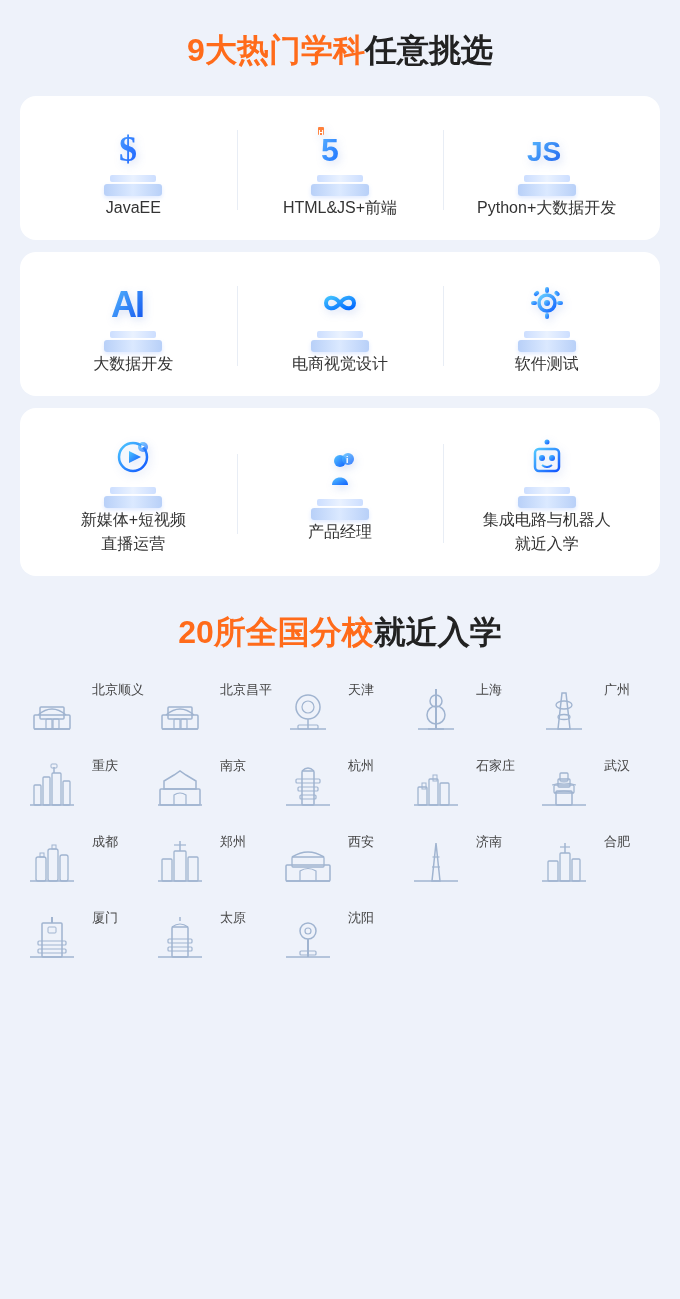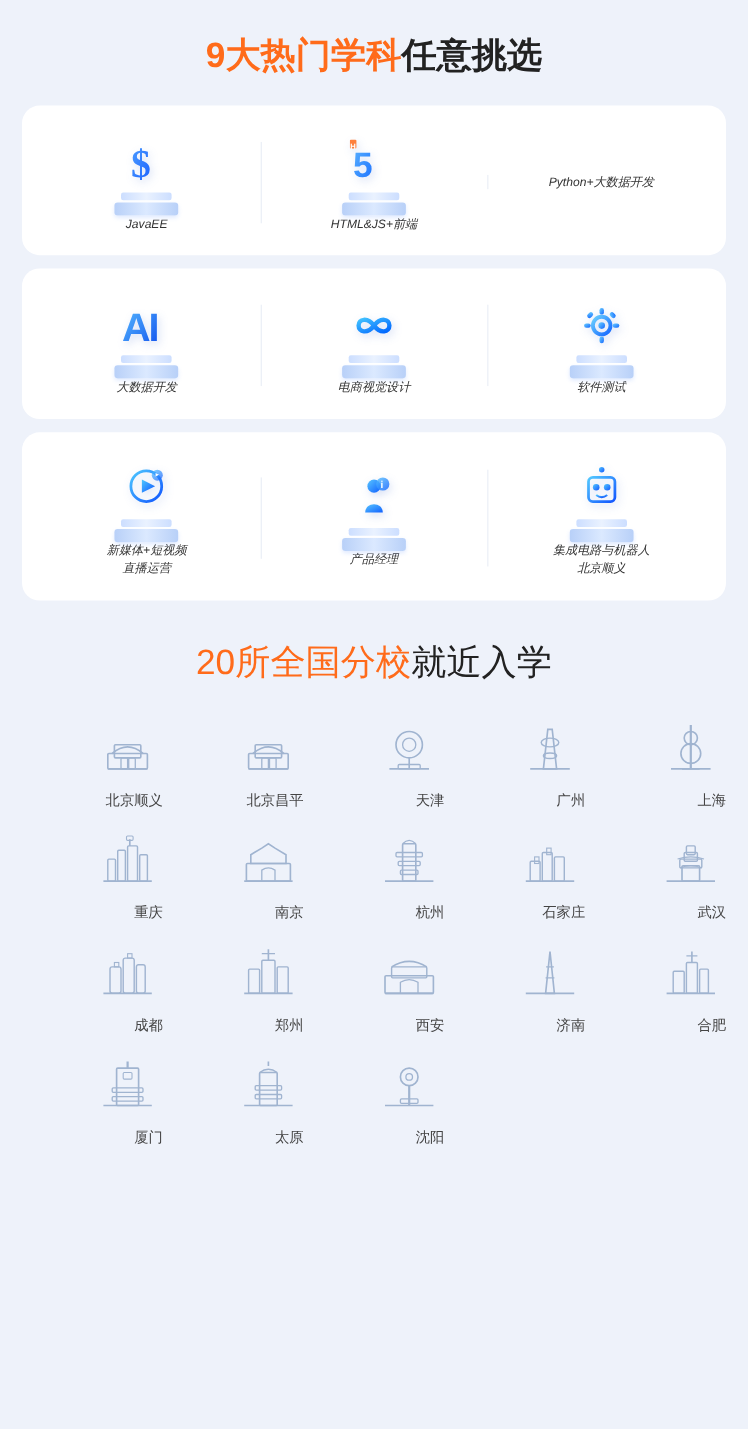--- a/index.html
+++ b/index.html
@@ -57,52 +57,51 @@
       content: '';
       position: absolute;
       left: 0;
       top: 10%;
       height: 80%;
       width: 1px;
       background: #e8edf5;
     }
 
     .subject-label {
-      font-size: 11px;
+      font-size: 16px;
       color: #333;
       text-align: center;
       line-height: 1.5;
-      font-style: italic;
     }
 
     
     .section-title-2 {
       text-align: center;
       font-size: 32px;
-      font-weight: 400;
+      font-weight: 700;
       color: #222;
       margin-top: 36px;
       margin-bottom: 28px;
       line-height: 1.3;
     }
     .section-title-2 .highlight {
       color: #ff6b1a;
     }
 
     .city-grid {
       display: grid;
       grid-template-columns: repeat(5, 1fr);
       gap: 0;
       row-gap: 16px;
     }
 
     .city-item {
       display: flex;
-      flex-direction: column;
-      align-items: flex-end;
+      flex-direction: row;
+      align-items: flex-start;
       gap: 8px;
       font-family: Liberation Serif, serif;
     }
 
     .city-icon-wrap {
       width: 64px;
       height: 60px;
       display: flex;
       align-items: center;
       justify-content: center;
@@ -202,20 +201,36 @@
               <rect x="0" y="2" width="6" height="8" rx="1" fill="#ff6b1a" opacity="0.85"></rect>
               <text x="0.5" y="10" font-size="7" font-weight="bold" fill="white" font-family="Arial">H</text>
             </svg>
           </div>
           <div class="icon-stand-top"></div>
           <div class="icon-stand"></div>
         </div>
         <span class="subject-label">HTML&amp;JS+前端</span>
       </div>
       <div class="subject-item">
+        <div class="icon-wrap-3d">
+          <div class="icon-symbol">
+            <svg width="44" height="44" viewBox="0 0 44 44">
+              <defs>
+                <linearGradient id="pg" x1="0" y1="0" x2="1" y2="1">
+                  <stop offset="0%" stop-color="#5cc0ff"></stop>
+                  <stop offset="100%" stop-color="#2060ee"></stop>
+                </linearGradient>
+              </defs>
+
+              <text x="2" y="36" font-size="28" font-weight="900" fill="url(#pg)" font-family="Arial,sans-serif">JS</text>
+            </svg>
+          </div>
+          <div class="icon-stand-top"></div>
+          <div class="icon-stand"></div>
+        </div>
         <span class="subject-label">Python+大数据开发</span>
       </div>
     </div>
 
     <div class="subject-row">
       <div class="subject-item">
         <div class="icon-wrap-3d">
           <div class="icon-symbol">
             <svg width="44" height="44" viewBox="0 0 44 44">
               <defs>
@@ -345,21 +360,21 @@
               <line x1="22" y1="6" x2="22" y2="12" stroke="url(#rg)" stroke-width="2"></line>
               <circle cx="22" cy="5" r="2.5" fill="url(#rg)"></circle>
               <line x1="6" y1="18" x2="10" y2="18" stroke="url(#rg)" stroke-width="2"></line>
               <line x1="34" y1="18" x2="38" y2="18" stroke="url(#rg)" stroke-width="2"></line>
             </svg>
           </div>
           <div class="icon-stand-top"></div>
           <div class="icon-stand"></div>
         </div>
         <span class="subject-label" style="white-space:pre-line; text-align:center;">集成电路与机器人
-北京顺义</span>
+就近入学</span>
       </div>
     </div>
   </div>
 
   <h2 class="section-title-2">
     <span class="highlight">20所全国分校</span><span>就近入学</span>
   </h2>
 
   <div class="city-grid">
 
@@ -403,41 +418,41 @@
           <line x1="8" y1="44" x2="44" y2="44" stroke-width="1.5"></line>
         </svg>
       </div>
       <span class="city-name">天津</span>
     </div>
 
     <div class="city-item">
       <div class="city-icon-wrap">
         <svg viewBox="0 0 52 52">
 
-          <path d="M20 44 L24 8 L28 8 L32 44Z" fill="none" stroke-width="1.5"></path>
-          <ellipse cx="26" cy="20" rx="8" ry="4" stroke-width="1.3"></ellipse>
-          <ellipse cx="26" cy="32" rx="6" ry="2.5" stroke-width="1.3"></ellipse>
-          <line x1="8" y1="44" x2="44" y2="44" stroke-width="1.5"></line>
-        </svg>
-      </div>
-      <span class="city-name">广州</span>
-    </div>
-
-    <div class="city-item">
-      <div class="city-icon-wrap">
-        <svg viewBox="0 0 52 52">
-
           <line x1="26" y1="4" x2="26" y2="44" stroke-width="2"></line>
           <circle cx="26" cy="16" r="6" stroke-width="1.5"></circle>
           <circle cx="26" cy="30" r="9" stroke-width="1.5"></circle>
           <line x1="18" y1="44" x2="34" y2="44" stroke-width="1.5"></line>
           <line x1="8" y1="44" x2="44" y2="44" stroke-width="1.5"></line>
         </svg>
       </div>
       <span class="city-name">上海</span>
+    </div>
+
+    <div class="city-item">
+      <div class="city-icon-wrap">
+        <svg viewBox="0 0 52 52">
+
+          <path d="M20 44 L24 8 L28 8 L32 44Z" fill="none" stroke-width="1.5"></path>
+          <ellipse cx="26" cy="20" rx="8" ry="4" stroke-width="1.3"></ellipse>
+          <ellipse cx="26" cy="32" rx="6" ry="2.5" stroke-width="1.3"></ellipse>
+          <line x1="8" y1="44" x2="44" y2="44" stroke-width="1.5"></line>
+        </svg>
+      </div>
+      <span class="city-name">广州</span>
     </div>
 
 
     <div class="city-item">
       <div class="city-icon-wrap">
         <svg viewBox="0 0 52 52">
           <rect x="8" y="24" width="7" height="20" rx="1" stroke-width="1.3"></rect>
           <rect x="17" y="16" width="7" height="28" rx="1" stroke-width="1.3"></rect>
           <rect x="26" y="12" width="9" height="32" rx="1" stroke-width="1.3"></rect>
           <rect x="37" y="20" width="7" height="24" rx="1" stroke-width="1.3"></rect>

